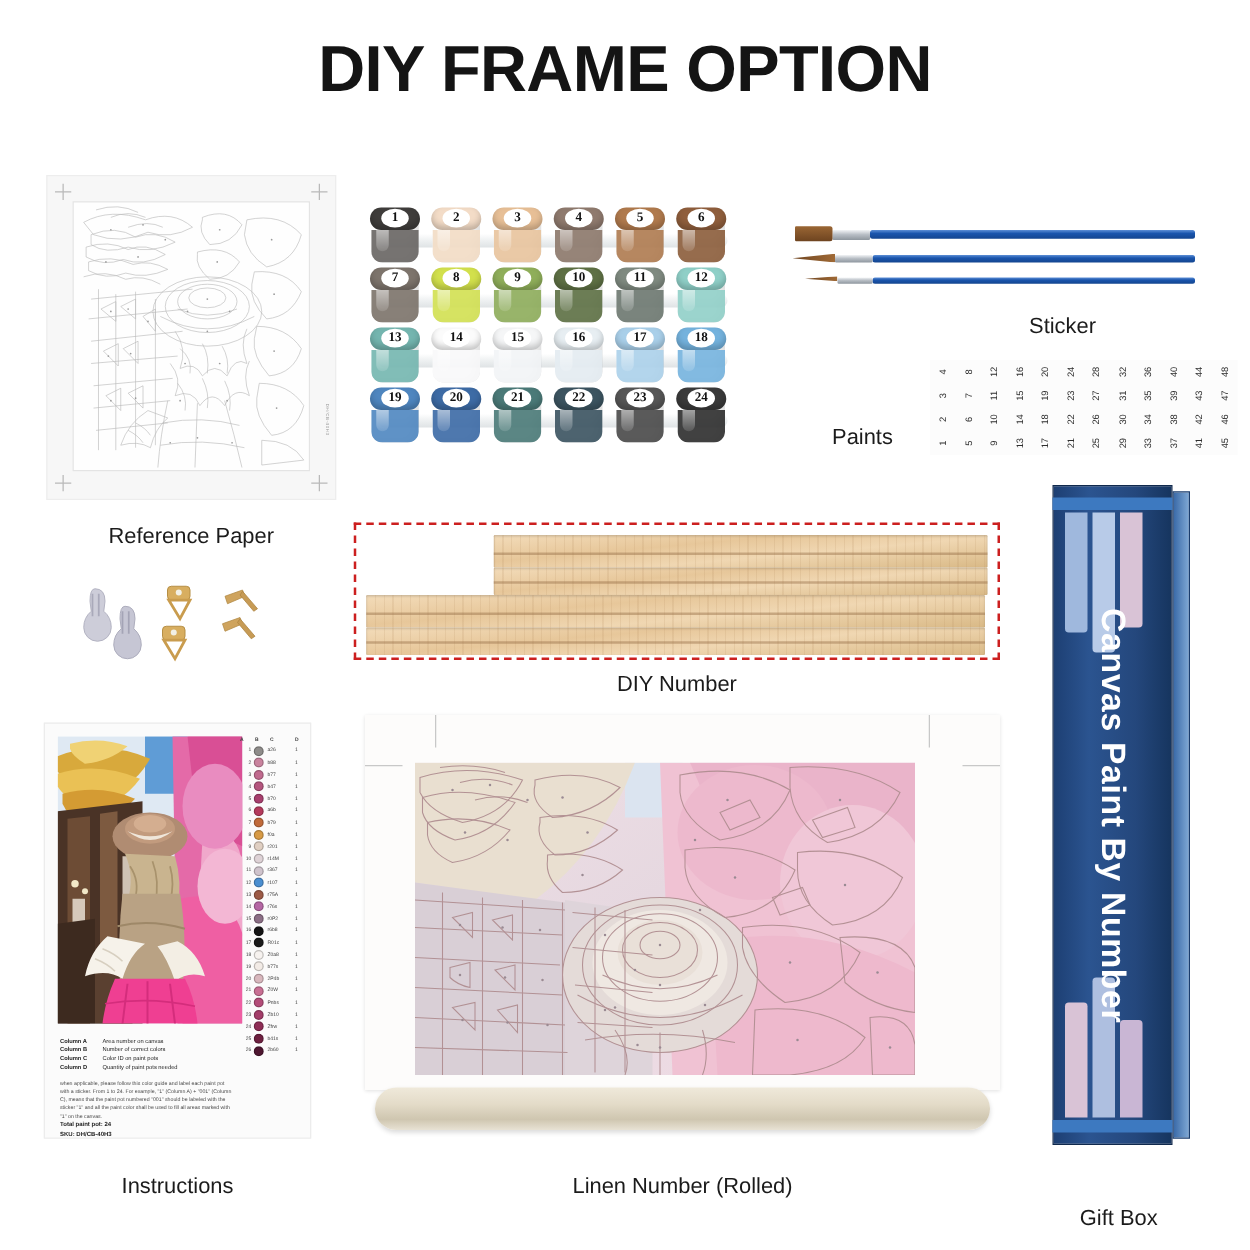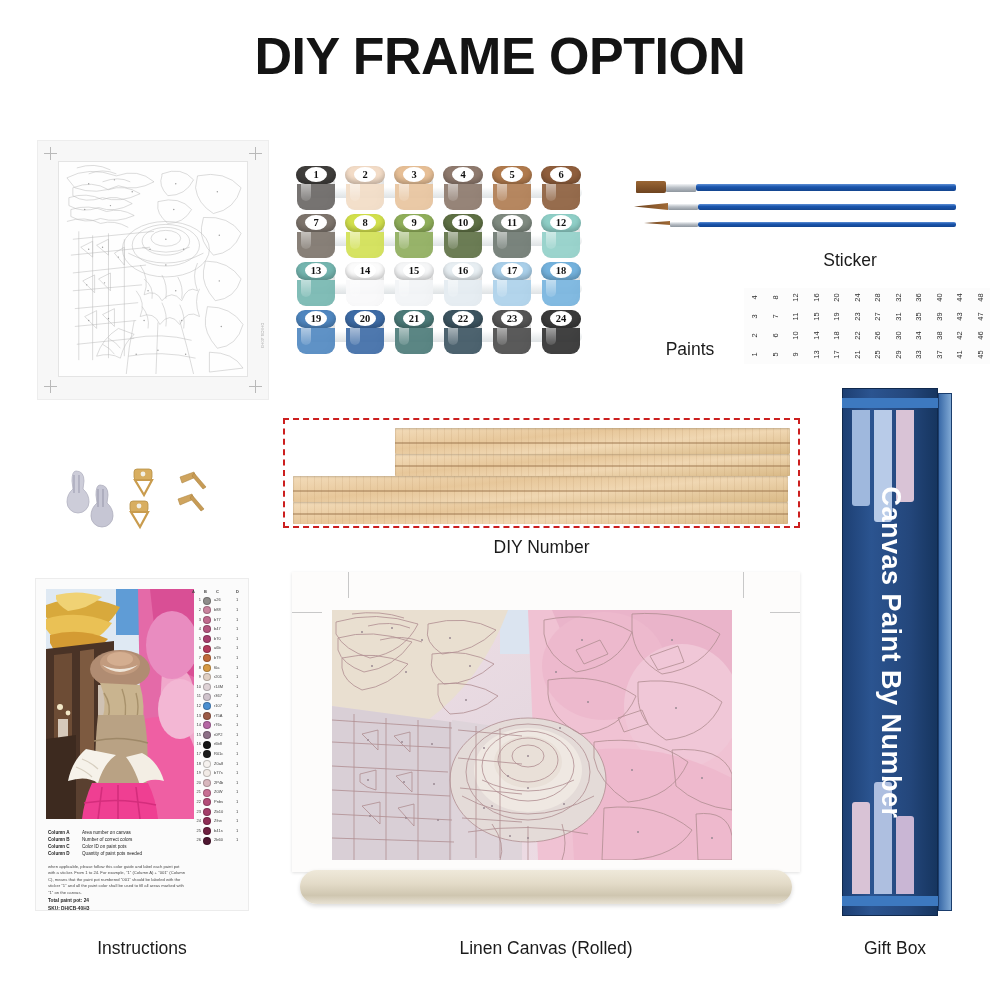--- a/index.html
+++ b/index.html
@@ -223,20 +223,21 @@
           <circle cx="162" cy="74" r="0.7"></circle>
             <circle cx="162" cy="120" r="0.7"></circle>
           <circle cx="164" cy="166" r="0.7"></circle>
             <circle cx="118" cy="22" r="0.7"></circle>
           <circle cx="116" cy="48" r="0.7"></circle>
         </g>
       </svg>
     </div>
     <div id="ref-sidecode">DH/CB-40H3</div>
   </div>
+  <div class="caption" style="left:37px; top:418px; width:232px;">Reference Paper</div>
 
   <div id="paints">
       <div class="pot-row" style="top: 0px;">
         <div class="pot-rail"></div>
         <div class="pot" style="left: 0px;">
           <div class="pot-body">
             <div class="pot-fill" style="background:#6a6765"></div>
             <div class="pot-gloss"></div>
           </div>
           <div class="pot-cap" style="background:#3f3d3b"></div>
@@ -888,32 +889,32 @@
             <circle cx="306" cy="222" r="1"></circle>
               <circle cx="380" cy="228" r="1"></circle>
             <circle cx="224" cy="62" r="1"></circle>
               <circle cx="228" cy="118" r="1"></circle>
           </g>
         </svg>
       </div>
     </div>
     <div id="canvas-roll"></div>
   </div>
-  <div class="caption" style="left:292px; top:938px; width:508px;">Linen Canvas (Rolled)</div>
+  <div class="caption" style="left:292px; top:938px; width:508px;">Linen Number (Rolled)</div>
 
   <div id="giftbox">
     <div id="gb-front"></div>
     <div id="gb-side"></div>
     <div class="gb-band" style="top:10px;"></div>
     <div class="gb-band" style="bottom:10px;"></div>
     <div class="gb-bar" style="left:16px; top:22px; width:18px; height:96px; background:#9fb8dd;"></div>
     <div class="gb-bar" style="left:38px; top:22px; width:18px; height:112px; background:#b8cbe8;"></div>
     <div class="gb-bar" style="left:60px; top:22px; width:18px; height:92px; background:#d9c3d6;"></div>
     <div class="gb-bar" style="left:16px; bottom:22px; width:18px; height:92px; border-radius:3px 3px 0 0; background:#d9c3d6;"></div>
     <div class="gb-bar" style="left:38px; bottom:22px; width:18px; height:112px; border-radius:3px 3px 0 0; background:#aebfe0;"></div>
     <div class="gb-bar" style="left:60px; bottom:22px; width:18px; height:78px; border-radius:3px 3px 0 0; background:#c9b6d4;"></div>
     <div id="gb-text">
       <span>Canvas Paint By Number</span>
     </div>
   </div>
-  <div class="caption" style="left:836px; top:938px; width:118px;">Gift Box</div>
+  <div class="caption" style="left:836px; top:964px; width:118px;">Gift Box</div>
 
 </div>
 
 </body></html>

